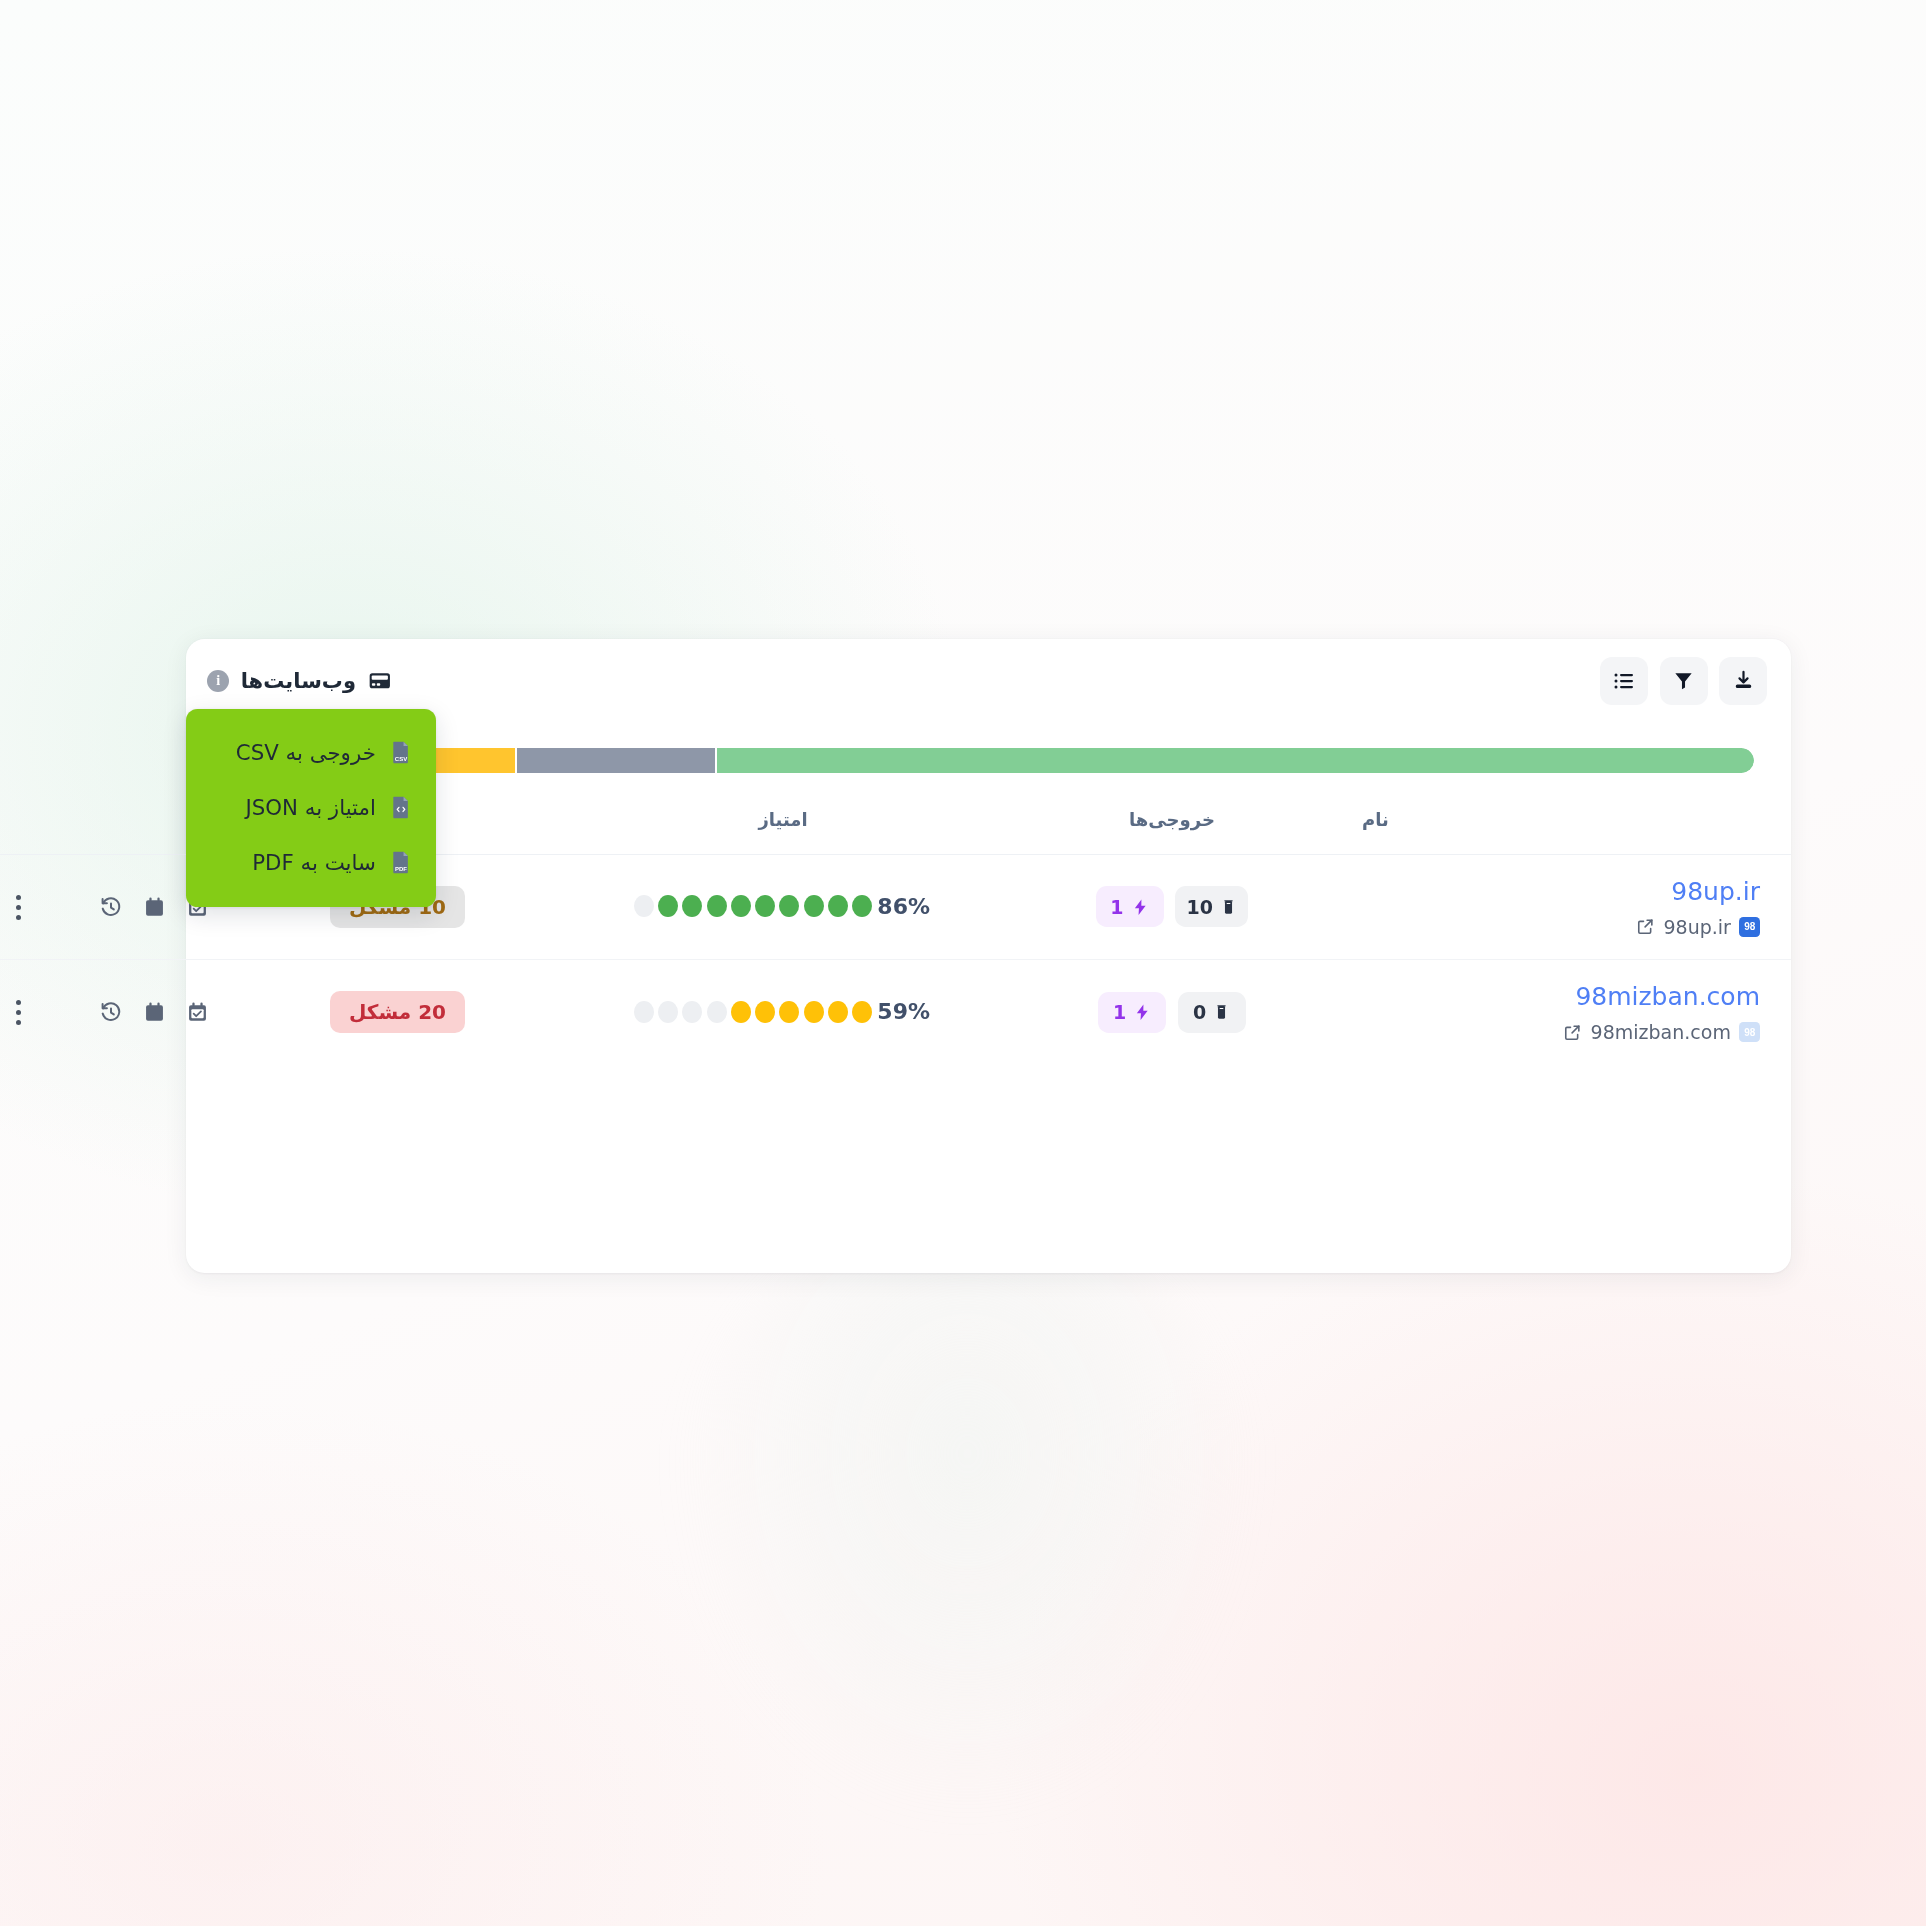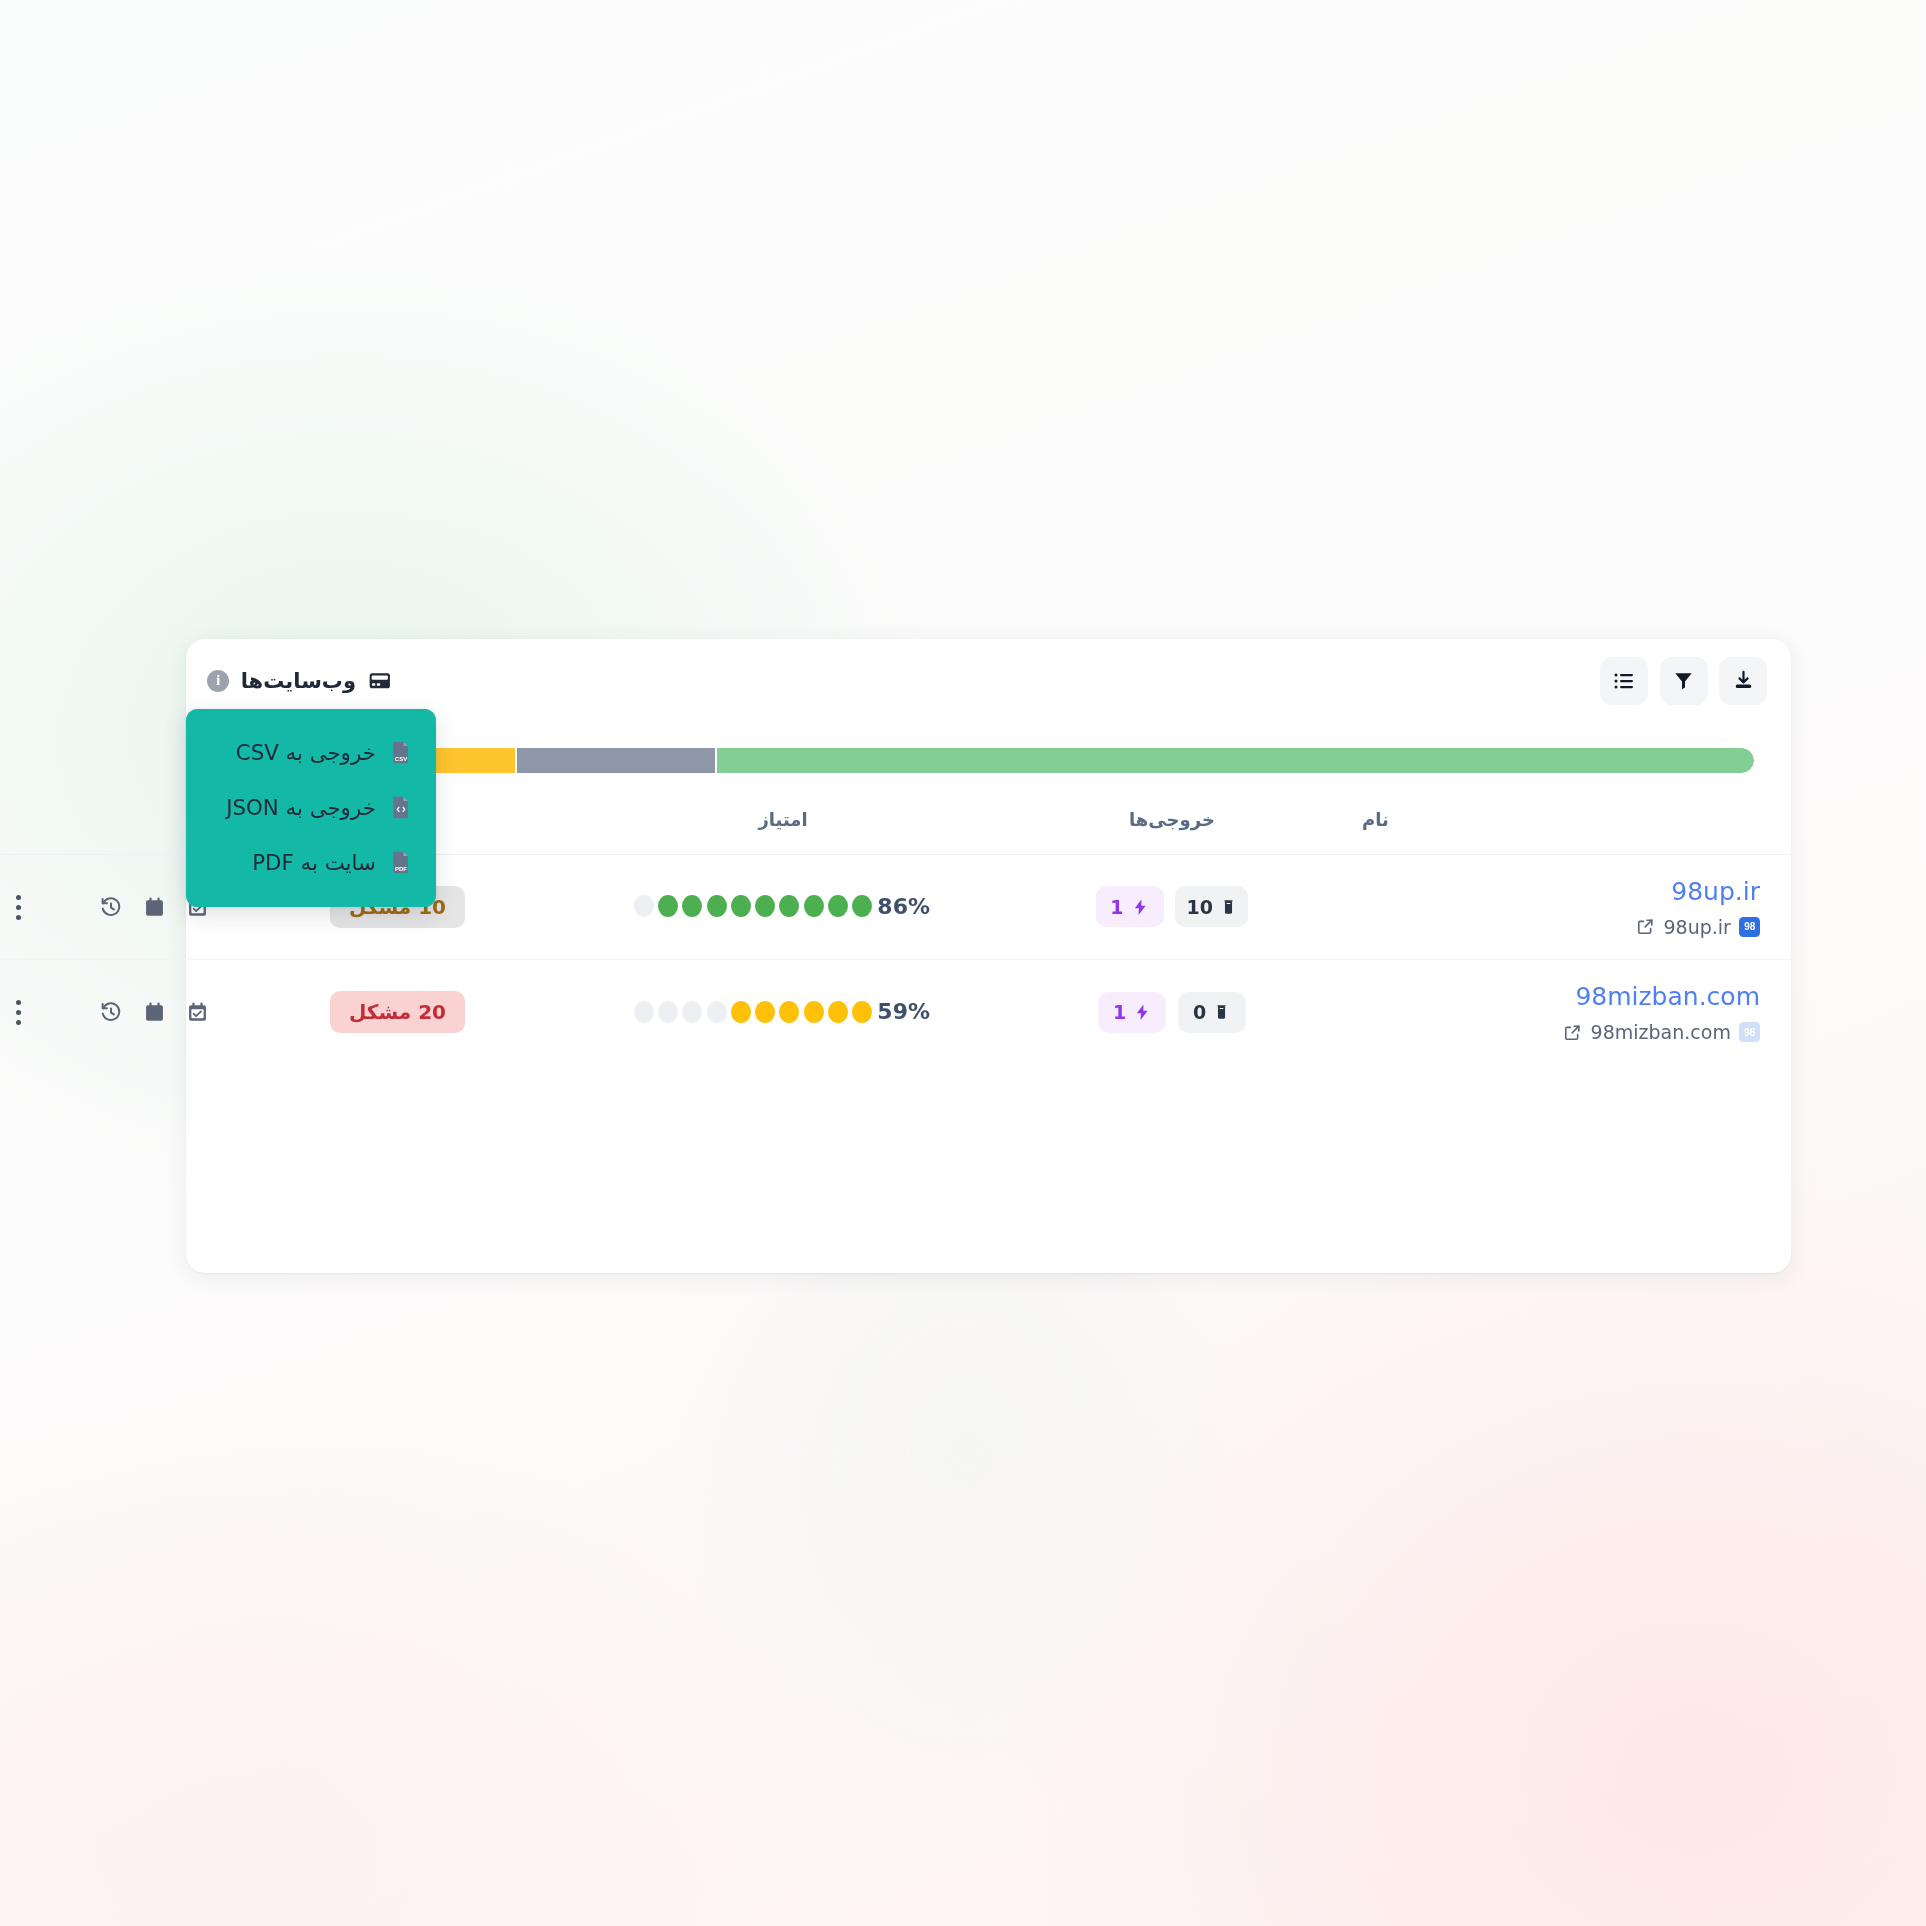--- a/index.html
+++ b/index.html
@@ -267,21 +267,21 @@
     background: #4b5563;
     display: block;
   }
 
   
   .export-menu {
     position: absolute;
     left: 0px;
     top: 70px;
     width: 250px;
-    background: #14b8a6;
+    background: #84cc16;
     border-radius: 11.4px;
     box-shadow: 0 7.1px 24px rgba(24,34,54,0.13), 0 0.7px 2.8px rgba(24,34,54,0.07);
     padding: 15.6px 0 17px 0;
     z-index: 40;
   }
   .menu-item {
     display: flex;
     align-items: center;
     justify-content: flex-start;
     flex-direction: row-reverse;
@@ -351,21 +351,21 @@
         <span class="menu-label">خروجی به CSV</span>
         <span class="menu-ico">
           <svg width="22" height="24" viewBox="0 0 24 28">
             <path d="M4 2h11l5 5v19a1 1 0 0 1-1 1H4a1 1 0 0 1-1-1V3a1 1 0 0 1 1-1z" fill="#64748b"></path>
             <path d="M15 2l5 5h-5V2z" fill="#94a3b8"></path>
             <text x="12" y="24" font-size="7" font-family="Liberation Sans, sans-serif" font-weight="700" fill="#ffffff" text-anchor="middle">CSV</text>
           </svg>
         </span>
       </div>
       <div class="menu-item">
-        <span class="menu-label">خروجی به JSON</span>
+        <span class="menu-label">امتیاز به JSON</span>
         <span class="menu-ico">
           <svg width="22" height="24" viewBox="0 0 24 28">
             <path d="M4 2h11l5 5v19a1 1 0 0 1-1 1H4a1 1 0 0 1-1-1V3a1 1 0 0 1 1-1z" fill="#64748b"></path>
             <path d="M15 2l5 5h-5V2z" fill="#94a3b8"></path>
             <path d="M9.6 14.4l-2 2.4 2 2.4M14.4 14.4l2 2.4-2 2.4" stroke="#ffffff" stroke-width="1.5" fill="none" stroke-linecap="round" stroke-linejoin="round"></path>
           </svg>
         </span>
       </div>
       <div class="menu-item">
         <span class="menu-label">سایت به PDF</span>

